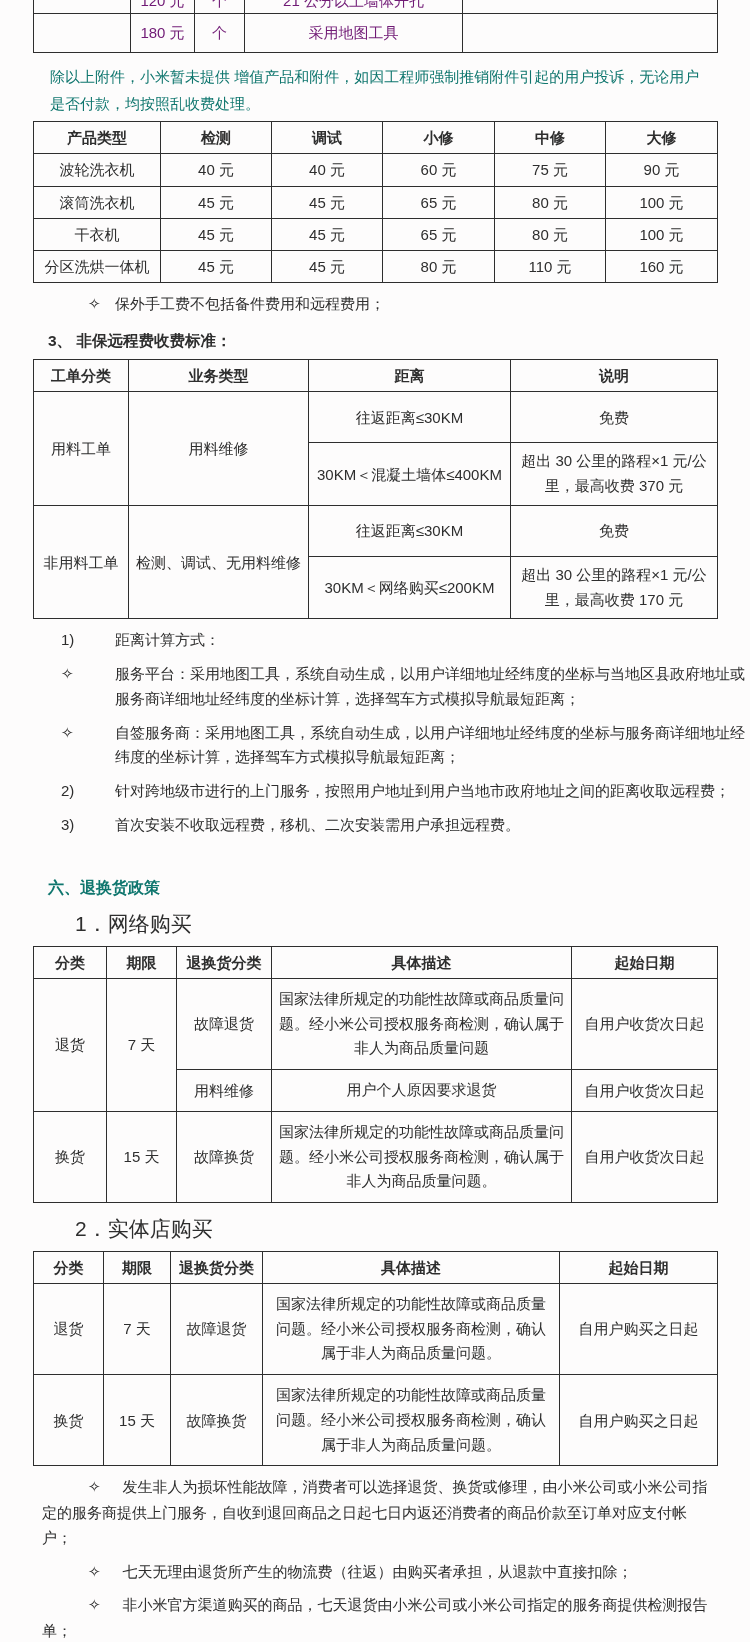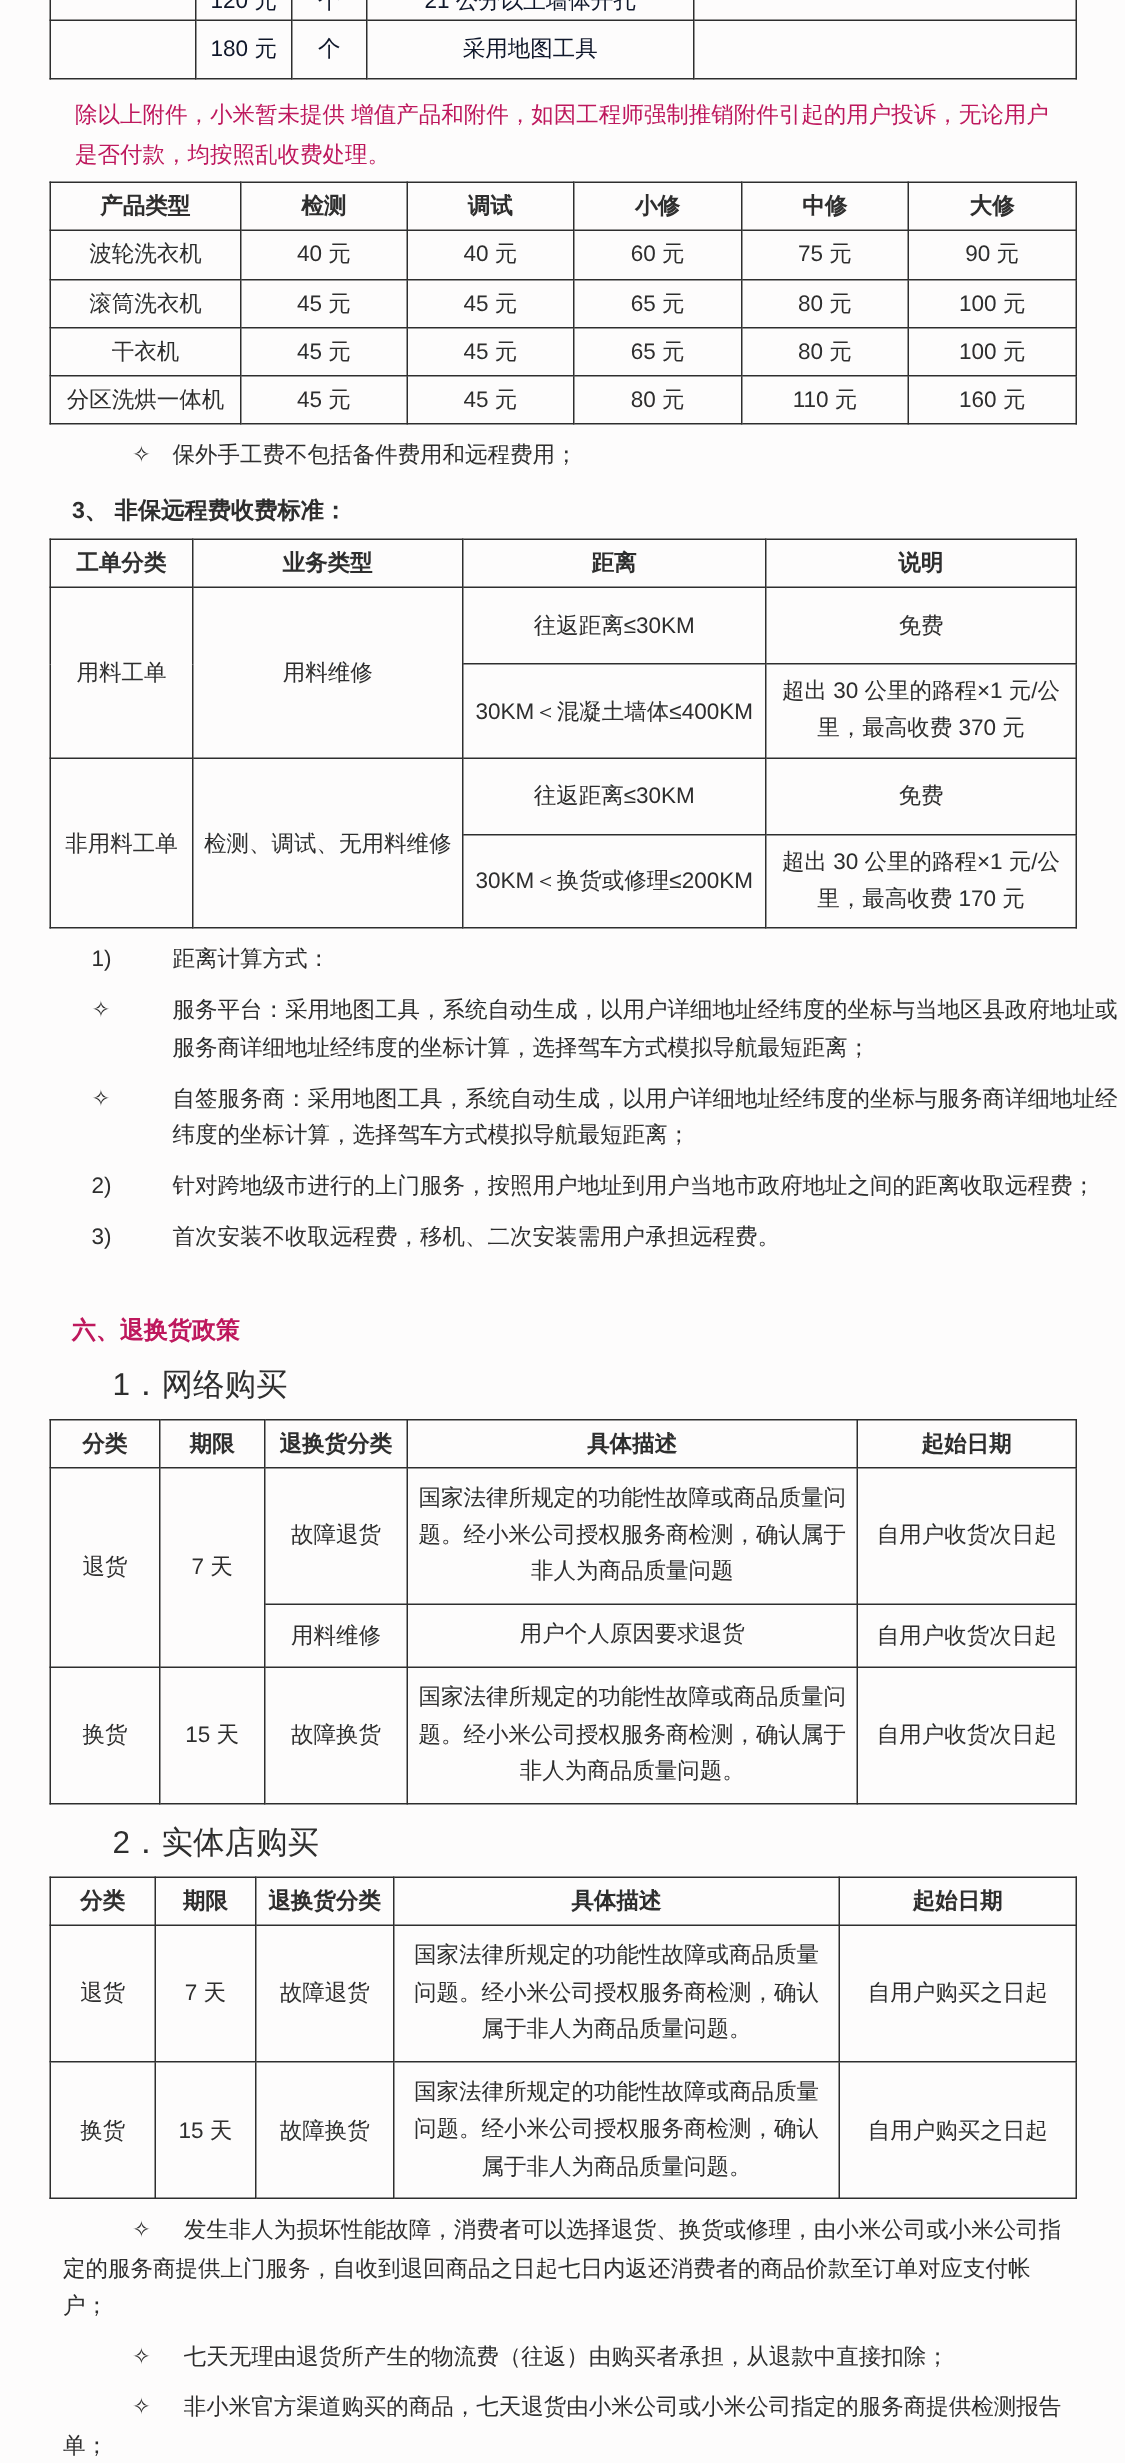--- a/index.html
+++ b/index.html
@@ -3,30 +3,30 @@
 <meta charset="utf-8">
 <style>
   html,body{margin:0;padding:0;}
   body{background:#ffffff;}
   .doc{
     width:750px;height:1642px;box-sizing:border-box;overflow:hidden;
     background:#fdfcfc;color:#2e2e2e;
     font-family:"Liberation Sans","DejaVu Sans",sans-serif;
     font-size:15px;
   }
-  .accent{color:#be185d;}
+  .accent{color:#0f766e;}
   table{border-collapse:collapse;table-layout:fixed;margin-left:33px;width:684px;}
   td,th{
     border:1.5px solid #2e2e2e;text-align:center;vertical-align:middle;
     padding:4px 6px;font-size:15px;line-height:1.55;word-break:break-all;
   }
   th{font-weight:bold;}
   
   .top-tbl{border-top:none;}
-  .top-tbl td{color:#0f172a;}
+  .top-tbl td{color:#701a75;}
   .cut-row td{border-top:none;height:13px;padding:0;}
   .cut-row .clip{height:13px;overflow:hidden;}
   .cut-row .clip span{display:block;line-height:20px;margin-top:-9px;}
   .top-tbl .full-row td{height:30px;}
 
   .warning{margin:10px 50px 4px 50px;line-height:1.8;font-weight:500;}
 
   .h-num{margin:14px 0 8px 48px;font-size:15.5px;font-weight:bold;line-height:1.3;}
   .h-sec{margin:40px 0 12px 48px;font-size:16px;font-weight:bold;line-height:1.3;}
   .h-sub{margin:12px 0 8px 75px;font-size:21px;font-weight:500;line-height:1.3;}
@@ -176,21 +176,21 @@
       <td>30KM＜混凝土墙体≤400KM</td>
       <td class="desc-cell">超出 30 公里的路程×1 元/公里，最高收费 370 元</td>
     </tr>
     <tr class="rt-tall">
       <td rowspan="2">非用料工单</td>
       <td rowspan="2">检测、调试、无用料维修</td>
       <td>往返距离≤30KM</td>
       <td>免费</td>
     </tr>
     <tr>
-      <td>30KM＜换货或修理≤200KM</td>
+      <td>30KM＜网络购买≤200KM</td>
       <td class="desc-cell">超出 30 公里的路程×1 元/公里，最高收费 170 元</td>
     </tr>
   </tbody>
     </table>
 
   <p class="note-line hang"><span class="marker">1)</span><span>距离计算方式：</span></p>
   <p class="note-line hang"><span class="marker">✧</span><span>服务平台：采用地图工具，系统自动生成，以用户详细地址经纬度的坐标与当地区县政府地址或服务商详细地址经纬度的坐标计算，选择驾车方式模拟导航最短距离；</span></p>
   <p class="note-line hang"><span class="marker">✧</span><span>自签服务商：采用地图工具，系统自动生成，以用户详细地址经纬度的坐标与服务商详细地址经纬度的坐标计算，选择驾车方式模拟导航最短距离；</span></p>
   <p class="note-line hang"><span class="marker">2)</span><span>针对跨地级市进行的上门服务，按照用户地址到用户当地市政府地址之间的距离收取远程费；</span></p>
   <p class="note-line hang"><span class="marker">3)</span><span>首次安装不收取远程费，移机、二次安装需用户承担远程费。</span></p>

